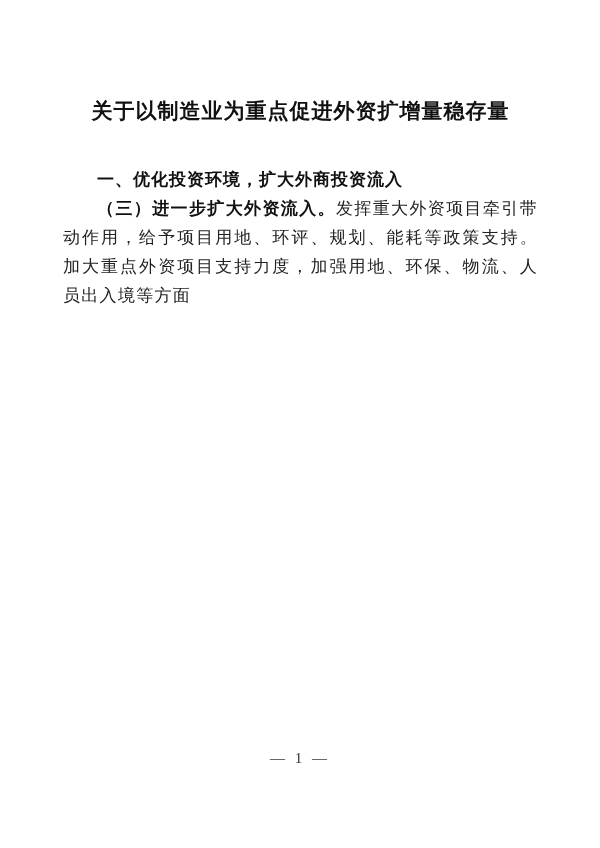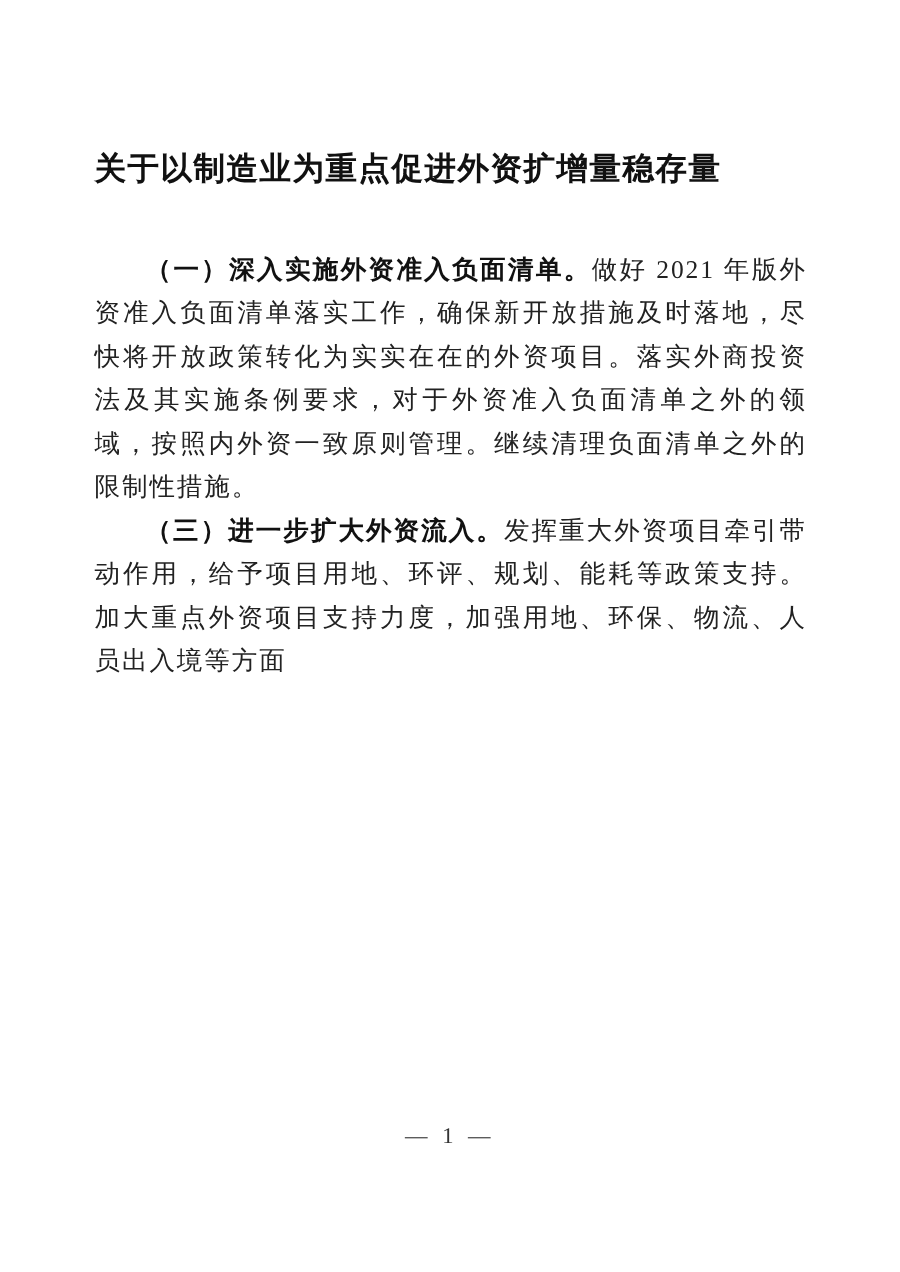--- a/index.html
+++ b/index.html
@@ -12,22 +12,22 @@
     width: 600px;
     height: 848px;
     margin: 0 auto;
     background: #ffffff;
     box-sizing: border-box;
     padding: 96px 62px 0 63px;
     overflow: hidden;
     color: #1c1c1c;
   }
   .doc-title {
-    text-align: left;
-    font-family: Liberation Serif, serif;
+    text-align: center;
+    font-family: Liberation Mono, monospace;
     font-weight: 700;
     font-size: 21px;
     line-height: 33px;
     letter-spacing: 1px;
     color: #111111;
   }
   .doc-body {
     margin-top: 36px;
     font-family: "Liberation Serif", "DejaVu Serif", serif;
     font-size: 17px;
@@ -68,22 +68,22 @@
 
 <div class="page">
 
   <div class="doc-title">
     <div>关于以制造业为重点促进外资扩增量稳存量</div>
   </div>
 
   <div class="doc-body">
 
 
+    <p class="section-heading">一、优化投资环境，扩大外商投资流入</p>
 
-    <p><span class="item-lead">（一）深入实施外资准入负面清单。</span><span>做好 2021 年版外资准入负面清单落实工作，确保新开放措施及时落地，尽快将开放政策转化为实实在在的外资项目。落实外商投资法及其实施条例要求，对于外资准入负面清单之外的领域，按照内外资一致原则管理。继续清理负面清单之外的限制性措施。</span></p>
 
 
     <p><span class="item-lead">（三）进一步扩大外资流入。</span><span>发挥重大外资项目牵引带动作用，给予项目用地、环评、规划、能耗等政策支持。加大重点外资项目支持力度，加强用地、环保、物流、人员出入境等方面</span></p>
 
   </div>
 
   <div class="page-number">— 1 —</div>
 
 </div>
 

